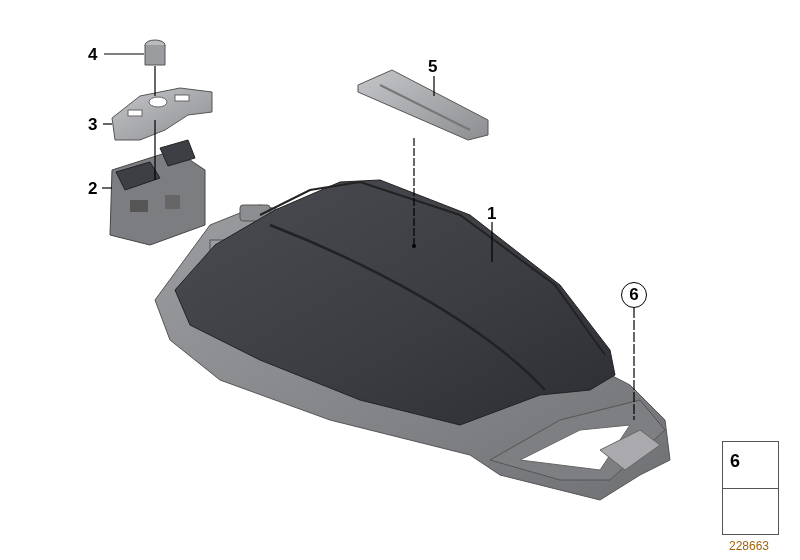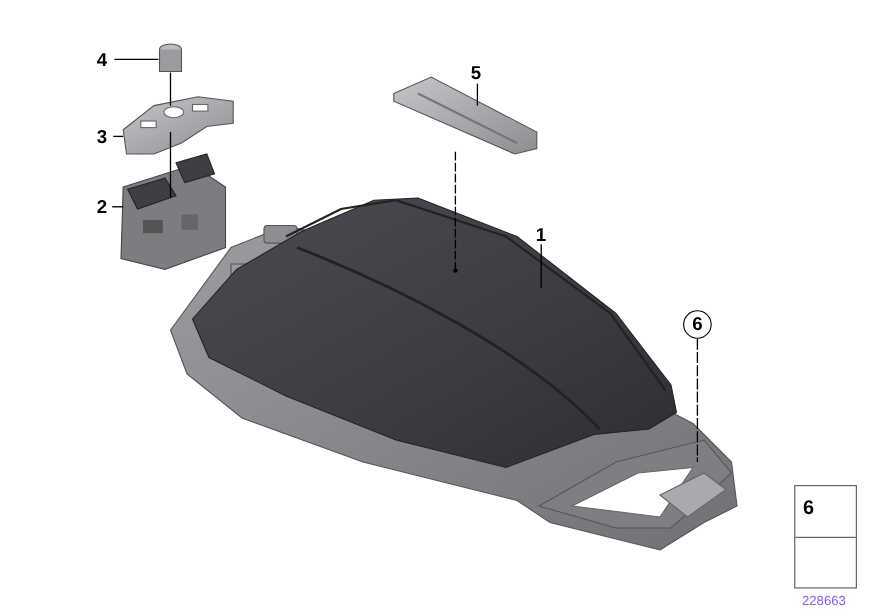--- a/index.html
+++ b/index.html
@@ -3,21 +3,21 @@
 <meta charset="utf-8">
 <style>
   html, body { margin: 0; padding: 0; background: #ffffff; }
   body { width: 800px; height: 560px; position: relative; overflow: hidden; font-family: "Liberation Sans", sans-serif; }
   .stage { position: absolute; left: 0; top: 0; width: 800px; height: 560px; }
   .callout { position: absolute; font-weight: bold; font-size: 17px; color: #000; line-height: 1; }
   .circled { position: absolute; width: 26px; height: 26px; border: 1.5px solid #000; border-radius: 50%; display: flex; align-items: center; justify-content: center; font-weight: bold; font-size: 17px; background: #fff; box-sizing: border-box; }
   .legend { position: absolute; left: 722px; top: 441px; width: 57px; height: 94px; border: 1px solid #555; box-sizing: border-box; background: #fff; }
   .legend-top { position: absolute; left: 0; top: 0; width: 100%; height: 47px; border-bottom: 1px solid #555; box-sizing: border-box; }
   .legend-num { position: absolute; left: 7px; top: 9px; font-weight: bold; font-size: 18px; }
-  .diagram-id { position: absolute; left: 729px; top: 539px; font-size: 12px; color: #8b5cf6; }
+  .diagram-id { position: absolute; left: 729px; top: 539px; font-size: 12px; color: #a16207; }
 </style>
 </head>
 <body>
 
 <div class="stage">
   <svg width="800" height="560" viewBox="0 0 800 560" xmlns="http://www.w3.org/2000/svg">
     <defs>
       <linearGradient id="lidGrad" x1="0" y1="0" x2="1" y2="1">
         <stop offset="0" stop-color="#4a4c52"></stop>
         <stop offset="0.6" stop-color="#3a3c42"></stop>

